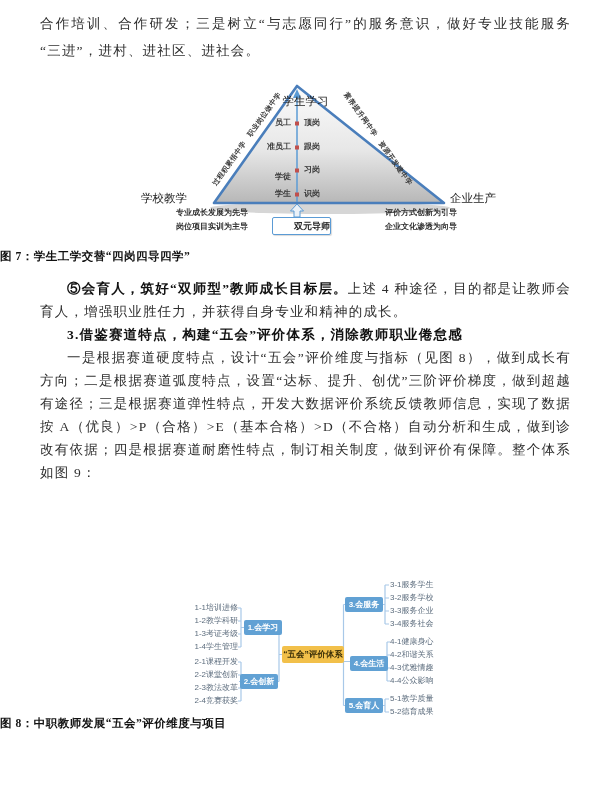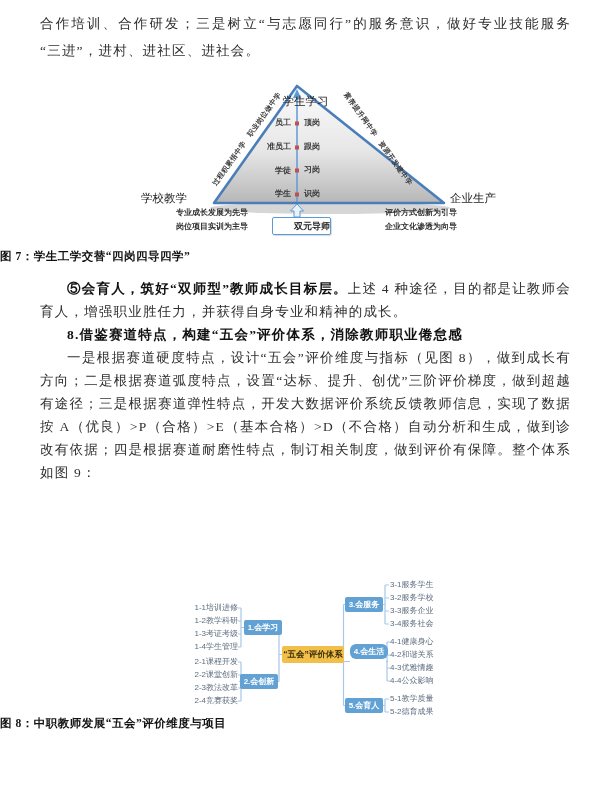--- a/index.html
+++ b/index.html
@@ -92,37 +92,37 @@
     <div class="f7-label" style="left:141px;top:121px;">学校教学</div>
     <div class="f7-label" style="left:450px;top:121px;">企业生产</div>
 
     <div class="f7-edge f7-edge-l">过程积累悟中学　职业岗位做中学</div>
     <div class="f7-edge f7-edge-r">素养提升网中学　资源开发建中学</div>
 
     <div class="f7-row-l" style="top:48px;">员工</div>
     <div class="f7-row-r" style="top:48px;">顶岗</div>
     <div class="f7-row-l" style="top:72px;">准员工</div>
     <div class="f7-row-r" style="top:72px;">跟岗</div>
-    <div class="f7-row-l" style="top:96px;">学徒</div>
+    <div class="f7-row-l" style="top:102px;">学徒</div>
     <div class="f7-row-r" style="top:95px;">习岗</div>
     <div class="f7-row-l" style="top:119px;">学生</div>
     <div class="f7-row-r" style="top:119px;">识岗</div>
 
     <div class="f7-foot" style="left:147px;top:137px;">专业成长发展为先导</div>
     <div class="f7-foot" style="left:147px;top:151px;">岗位项目实训为主导</div>
     <div class="f7-box">双元导师</div>
     <div class="f7-foot" style="left:356px;top:137px;">评价方式创新为引导</div>
     <div class="f7-foot" style="left:356px;top:151px;">企业文化渗透为向导</div>
   </div>
 
   <div class="caption" style="top:249px;">图 7：学生工学交替“四岗四导四学”</div>
 
   <div class="textblock" style="top:277px;">
     <p class="para indent"><b>⑤会育人，筑好“双师型”教师成长目标层。</b><span>上述 4 种途径，目的都是让教师会育人，增强职业胜任力，并获得自身专业和精神的成长。</span></p>
-    <p class="para indent bold">8.借鉴赛道特点，构建“五会”评价体系，消除教师职业倦怠感</p>
+    <p class="para indent bold">3.借鉴赛道特点，构建“五会”评价体系，消除教师职业倦怠感</p>
     <p class="para indent">一是根据赛道硬度特点，设计“五会”评价维度与指标（见图 8），做到成长有方向；二是根据赛道弧度特点，设置“达标、提升、创优”三阶评价梯度，做到超越有途径；三是根据赛道弹性特点，开发大数据评价系统反馈教师信息，实现了数据按 A（优良）&gt;P（合格）&gt;E（基本合格）&gt;D（不合格）自动分析和生成，做到诊改有依据；四是根据赛道耐磨性特点，制订相关制度，做到评价有保障。整个体系如图 9：</p>
   </div>
 
   <div class="fig8">
     <svg width="611" height="150" viewBox="0 0 611 150">
       <g stroke="#A8C8E8" stroke-width="1.2" fill="none">
 
         <path d="M238,36 h3 M238,49 h3 M238,62 h3 M238,75 h3 M241,36 v39 M241,55.5 h3"></path>
 
         <path d="M238,90 h3 M238,103 h3 M238,116 h3 M238,129 h3 M241,90 v39 M241,109.5 h-1 M241,109.5 h-1 M241,109.5 h-1 M241,109.5 h-2"></path>
@@ -146,21 +146,21 @@
     <div class="f8-child f8-child-l" style="top:70px;">1-4学生管理</div>
     <div class="f8-child f8-child-l" style="top:85px;">2-1课程开发</div>
     <div class="f8-child f8-child-l" style="top:98px;">2-2课堂创新</div>
     <div class="f8-child f8-child-l" style="top:111px;">2-3教法改革</div>
     <div class="f8-child f8-child-l" style="top:124px;">2-4竞赛获奖</div>
 
     <div class="f8-branch" style="left:244px;top:48px;">1.会学习</div>
     <div class="f8-branch" style="left:240px;top:102px;">2.会创新</div>
     <div class="f8-center">“五会”评价体系</div>
     <div class="f8-branch" style="left:345px;top:25px;">3.会服务</div>
-    <div class="f8-branch" style="left:350px;top:72px;border-radius:6px;">4.会生活</div>
+    <div class="f8-branch" style="left:350px;top:84px;">4.会生活</div>
     <div class="f8-branch" style="left:345px;top:126px;">5.会育人</div>
 
     <div class="f8-child f8-child-r" style="top:8px;">3-1服务学生</div>
     <div class="f8-child f8-child-r" style="top:21px;">3-2服务学校</div>
     <div class="f8-child f8-child-r" style="top:34px;">3-3服务企业</div>
     <div class="f8-child f8-child-r" style="top:47px;">3-4服务社会</div>
     <div class="f8-child f8-child-r" style="top:65px;">4-1健康身心</div>
     <div class="f8-child f8-child-r" style="top:78px;">4-2和谐关系</div>
     <div class="f8-child f8-child-r" style="top:91px;">4-3优雅情趣</div>
     <div class="f8-child f8-child-r" style="top:104px;">4-4公众影响</div>

